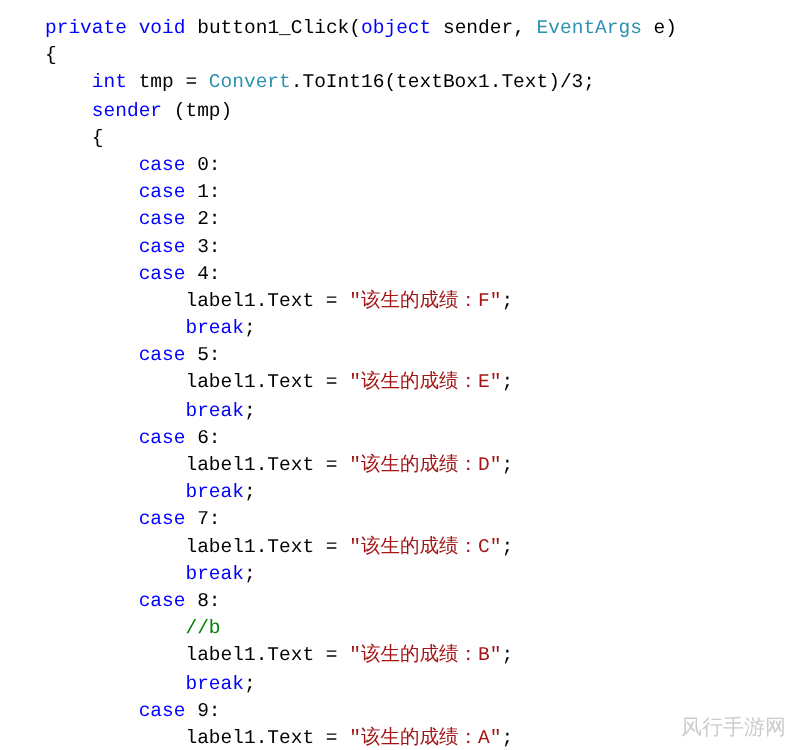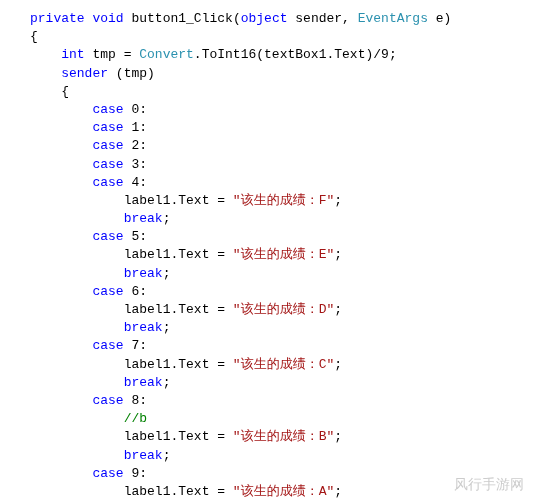--- a/index.html
+++ b/index.html
@@ -33,21 +33,21 @@
       color: #cccccc;
       font-family: "Microsoft YaHei", sans-serif;
       font-size: 14px;
     }
   </style>
 </head>
 <body>
 
 <div class="code-line"><span class="kw">private</span> <span class="kw">void</span> <span class="ident">button1_Click</span><span class="punct">(</span><span class="kw">object</span><span class="ident"> sender, </span><span class="type">EventArgs</span><span class="ident"> e</span><span class="punct">)</span></div>
 <div class="code-line"><span class="punct">{</span></div>
-<div class="code-line">    <span class="kw">int</span><span class="ident"> tmp = </span><span class="type">Convert</span><span class="ident">.ToInt16(textBox1.Text)/9;</span></div>
+<div class="code-line">    <span class="kw">int</span><span class="ident"> tmp = </span><span class="type">Convert</span><span class="ident">.ToInt16(textBox1.Text)/3;</span></div>
 <div class="code-line">    <span class="kw">sender</span><span class="ident"> (tmp)</span></div>
 <div class="code-line">    <span class="punct">{</span></div>
 <div class="code-line">        <span class="kw">case</span><span class="ident"> 0:</span></div>
 <div class="code-line">        <span class="kw">case</span><span class="ident"> 1:</span></div>
 <div class="code-line">        <span class="kw">case</span><span class="ident"> 2:</span></div>
 <div class="code-line">        <span class="kw">case</span><span class="ident"> 3:</span></div>
 <div class="code-line">        <span class="kw">case</span><span class="ident"> 4:</span></div>
 <div class="code-line">            <span class="ident">label1.Text = </span><span class="str">"该生的成绩：F"</span><span class="punct">;</span></div>
 <div class="code-line">            <span class="kw">break</span><span class="punct">;</span></div>
 <div class="code-line">        <span class="kw">case</span><span class="ident"> 5:</span></div>

